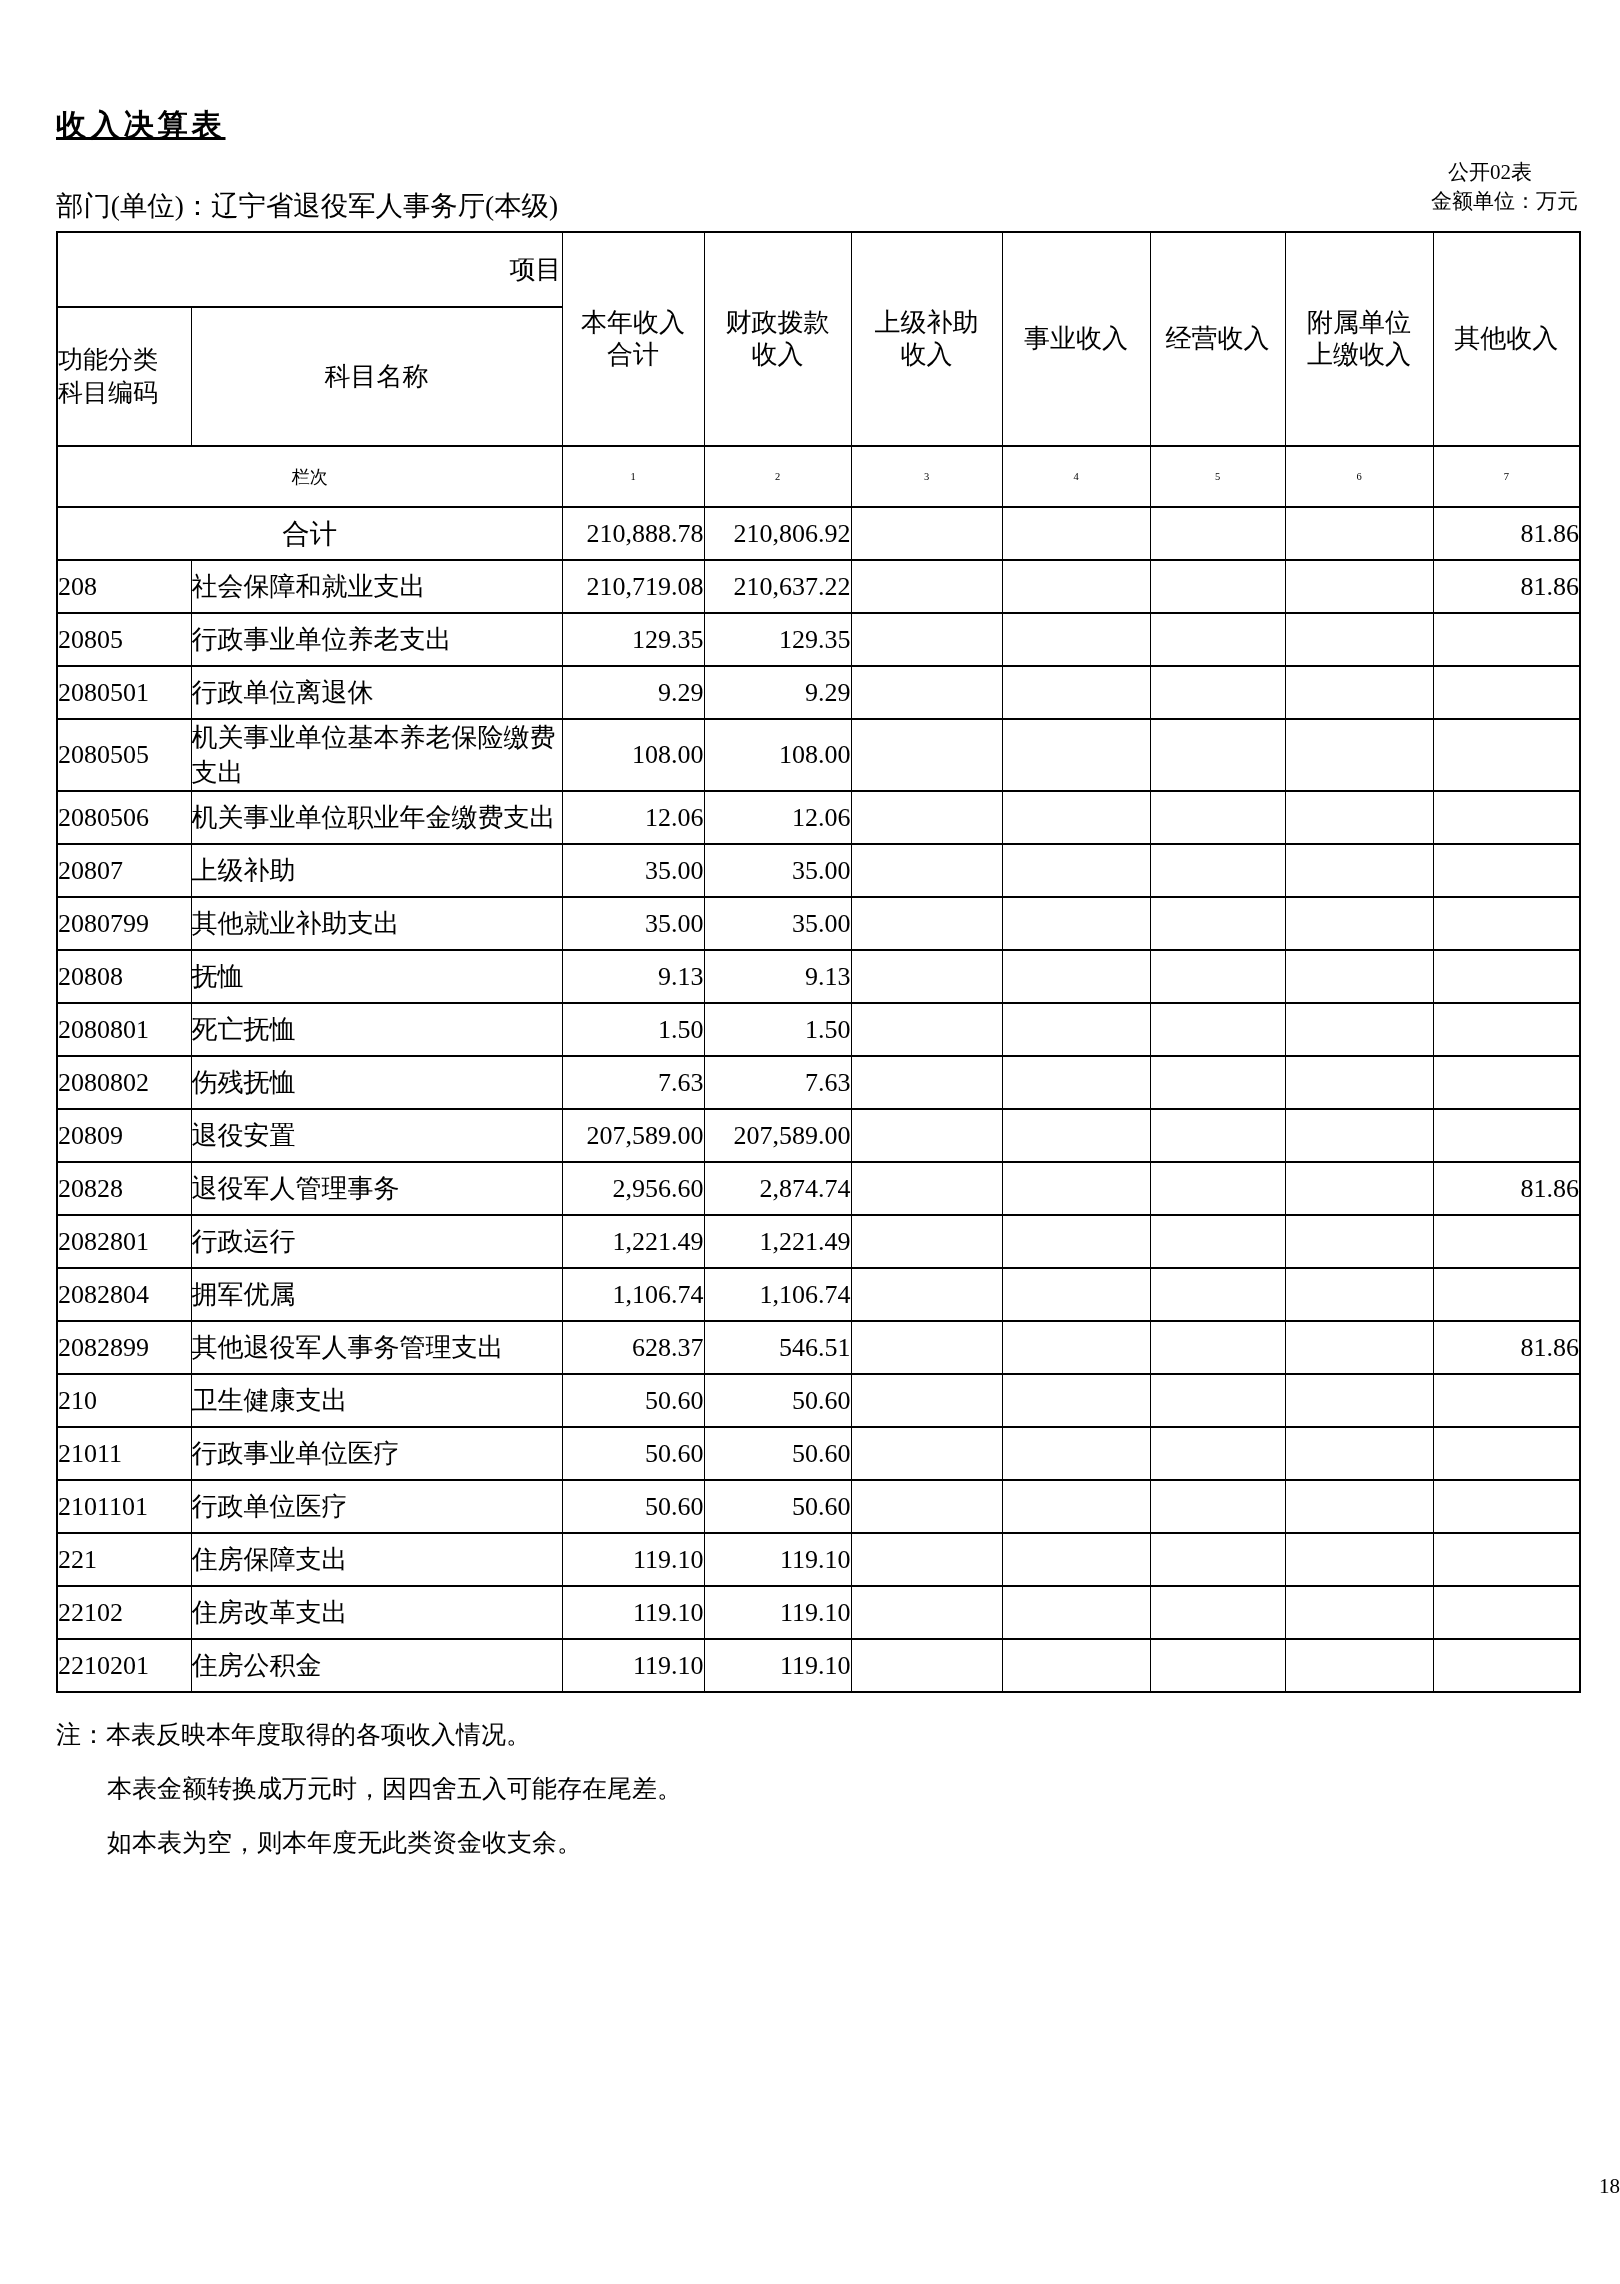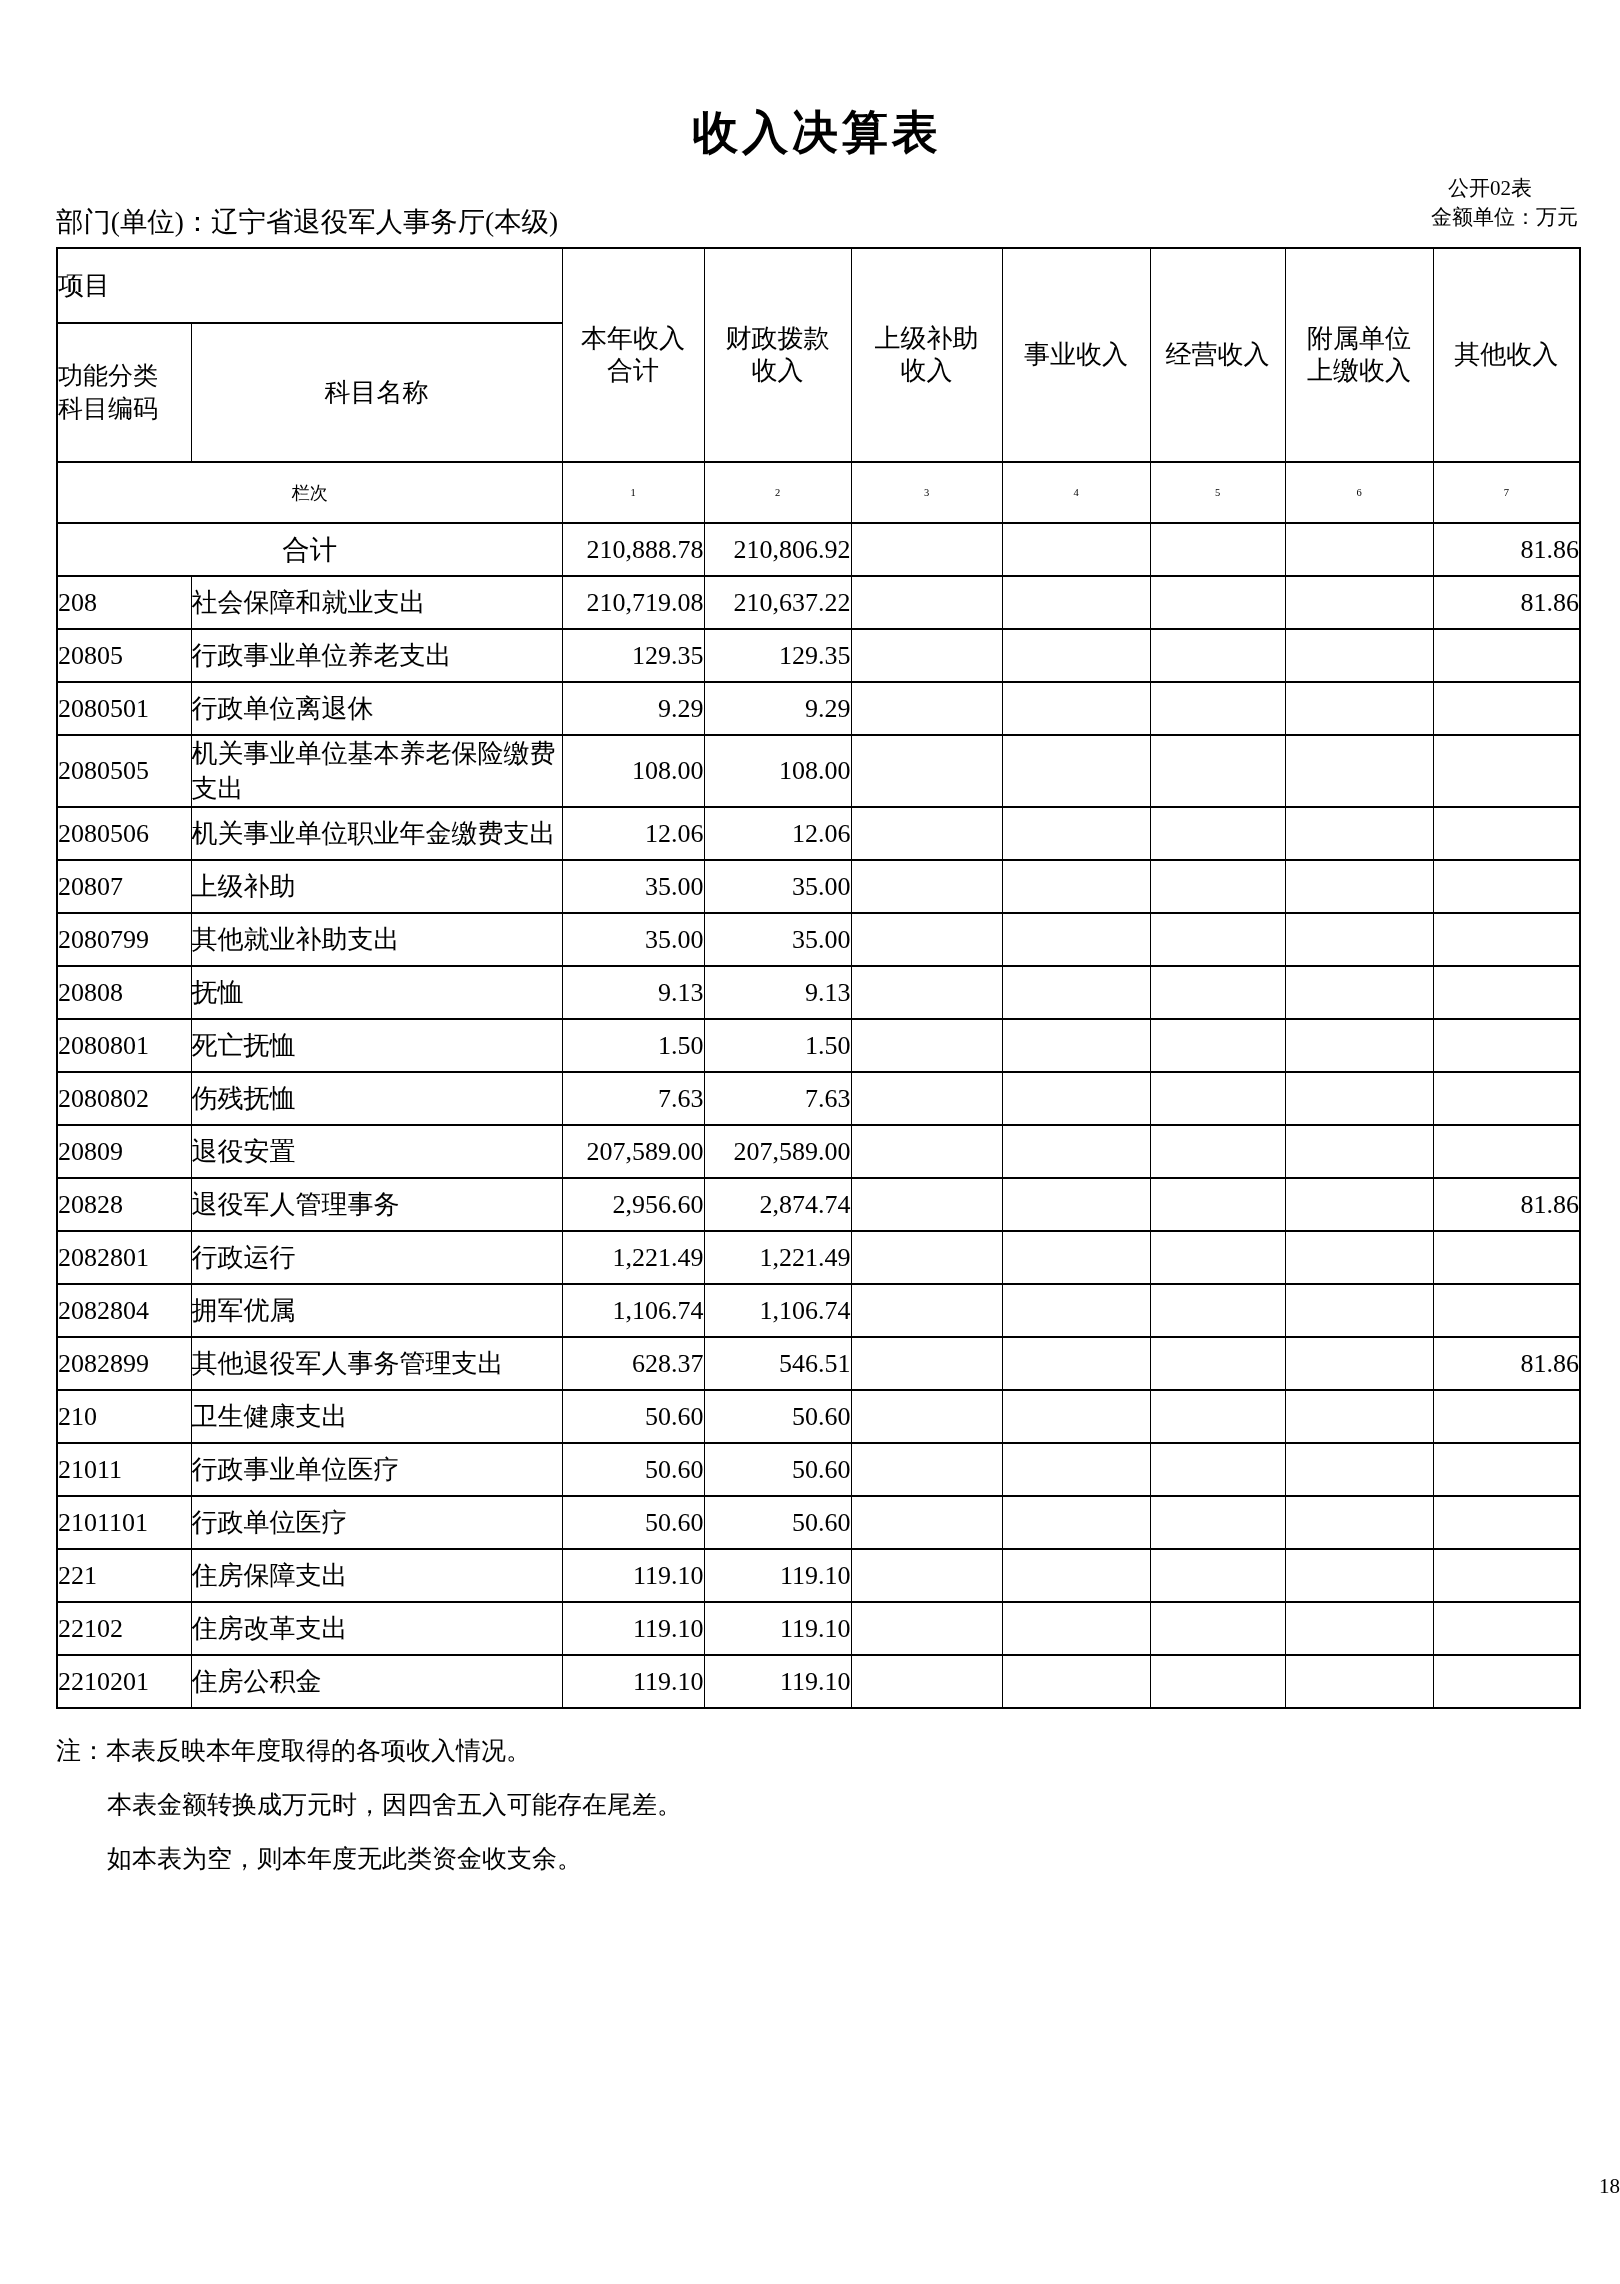--- a/index.html
+++ b/index.html
@@ -13,25 +13,25 @@
     overflow: hidden;
   }
   .sheet {
     position: absolute;
     left: 56px;
     top: 0;
     width: 1522px;
   }
   .doc-title {
     margin: 110px 0 0 0;
-    text-align: center;
-    font-size: 46px;
+    font-size: 30px;
     line-height: 1;
     font-weight: bold;
     letter-spacing: 3.9px;
+    text-decoration: underline;
   }
   .table-code-line {
     margin-top: 22px;
     text-align: right;
     padding-right: 46px;
     font-size: 21px;
     line-height: 1;
   }
   .meta-line {
     margin-top: 7.8px;
@@ -68,21 +68,21 @@
     white-space: pre-line;
   }
   th.code-head {
     text-align: left;
     vertical-align: middle;
     font-size: 25px;
     line-height: 1.3;
     white-space: pre-line;
   }
   th.name-head { text-align: center; vertical-align: middle; font-size: 26px; }
-  th.project-head { text-align: left; vertical-align: middle; font-size: 26px; }
+  th.project-head { text-align: right; vertical-align: middle; font-size: 26px; }
   th.index-head { text-align: center; vertical-align: middle; font-size: 18px; }
 
   td.code { text-align: left; vertical-align: middle; font-size: 26px; padding-left: 6.5px; }
   td.name { text-align: left; vertical-align: middle; font-size: 26px; padding-left: 8.5px; }
   td.num  { text-align: right; vertical-align: middle; font-size: 26px; padding-right: 7.8px; }
   td.total-name { text-align: center; vertical-align: middle; font-size: 27.4px; }
 
   .notes { margin-top: 14.4px; font-size: 25px; line-height: 54px; }
   .note-cont { padding-left: 51px; }
 

